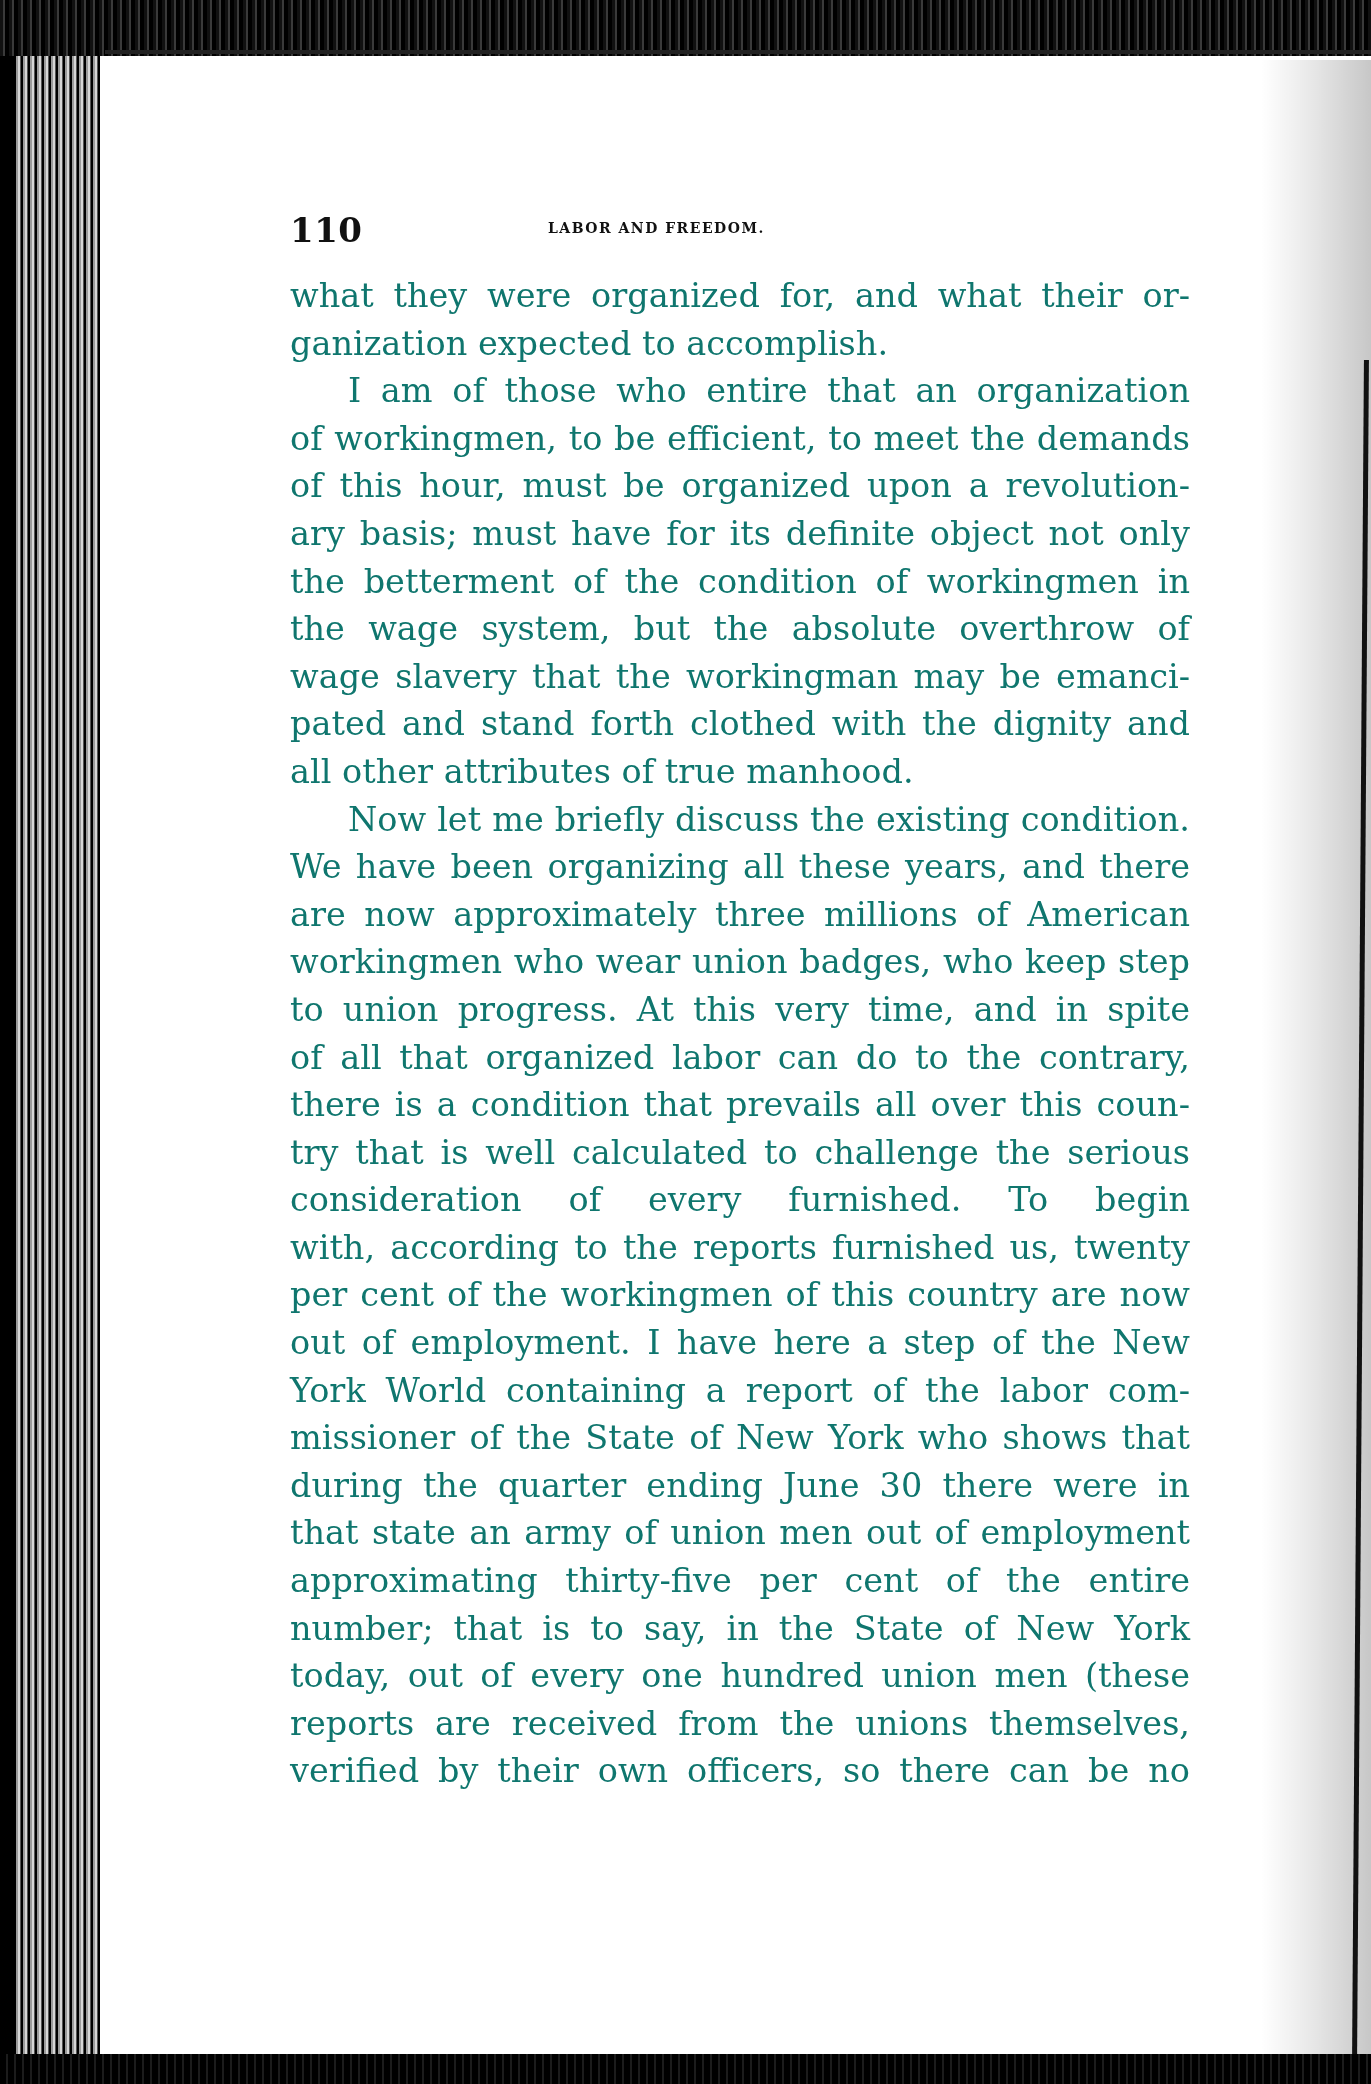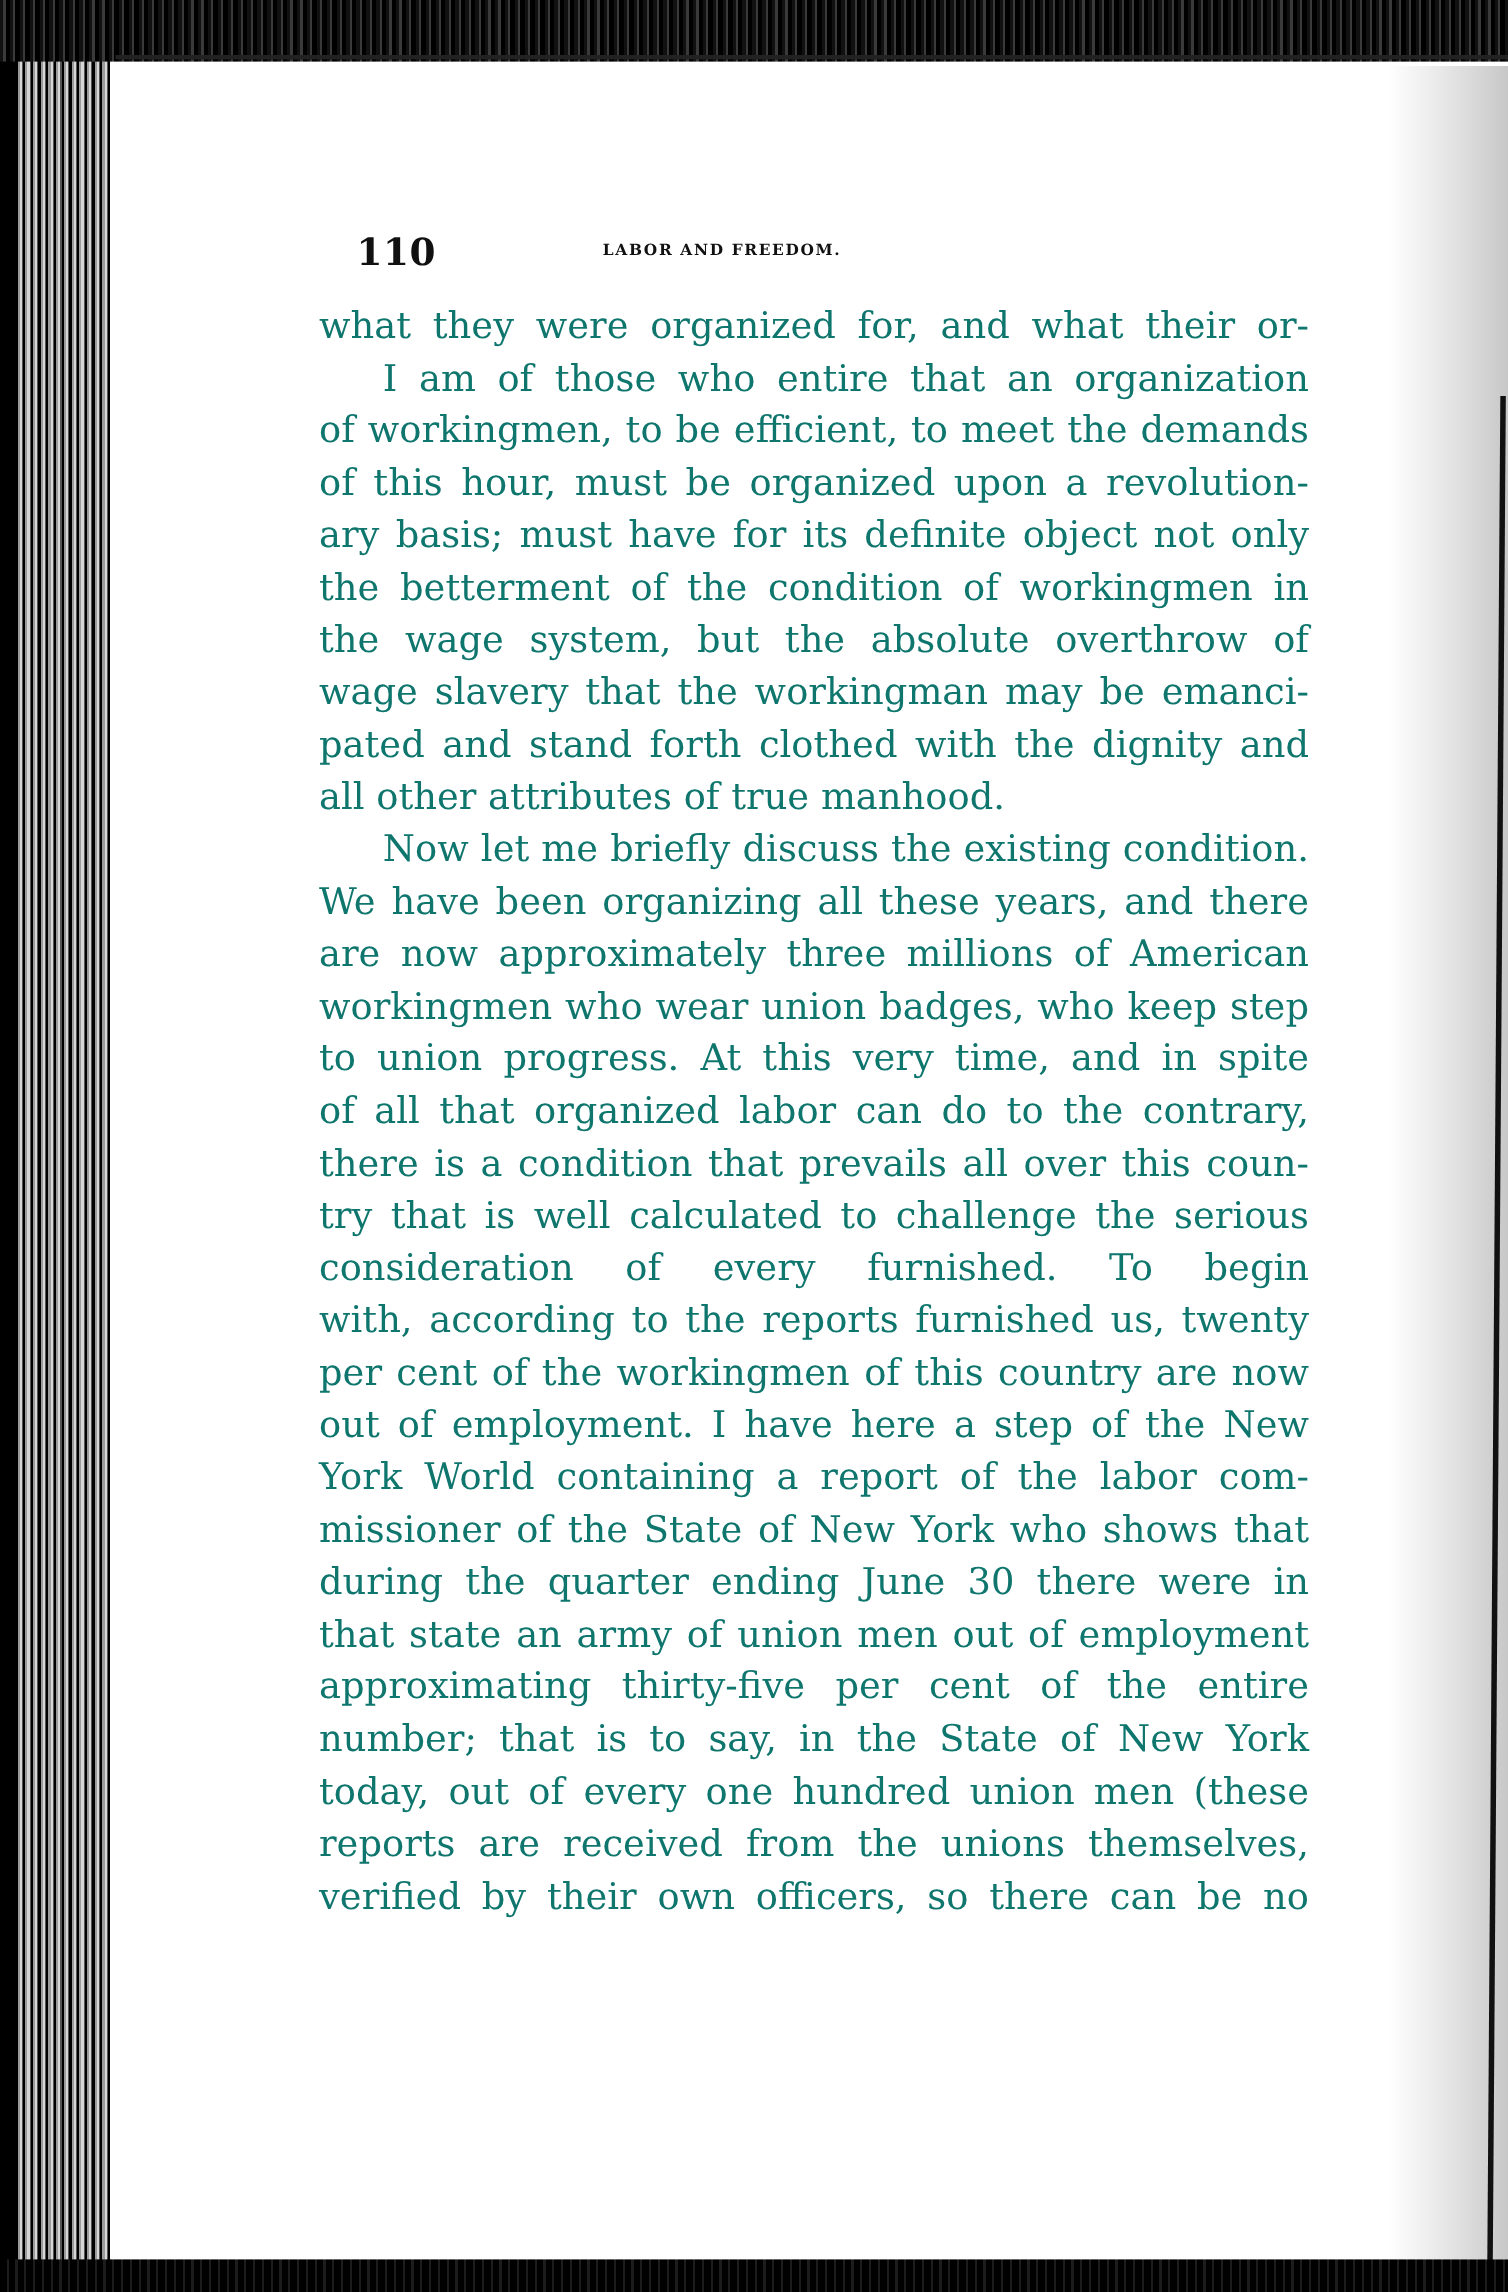--- a/index.html
+++ b/index.html
@@ -11,21 +11,21 @@
     background: repeating-linear-gradient(90deg,#000 0 6px,#1c1c1c 6px 8px); }
   .binding { position:absolute; left:0; top:0; width:100px; height:2084px;
     background: repeating-linear-gradient(90deg,#000 0 2px,#9a9a9a 2px 4px,#d6d6d6 4px 6px,#555 6px 7px); }
   .binding-fade { position:absolute; left:0; top:0; width:14px; height:2084px; background:#000; }
   .right-shade { position:absolute; right:0; top:60px; width:110px; height:1994px;
     background: linear-gradient(90deg, rgba(0,0,0,0) 0%, rgba(0,0,0,0.08) 40%, rgba(0,0,0,0.22) 100%); }
   .right-edge { position:absolute; right:8px; top:360px; width:5px; height:1700px; background:#111; transform:rotate(0.4deg); }
   .page { position:absolute; left:290px; top:0; width:900px; }
   .running-head { position:absolute; top:210px; left:0; width:900px; height:44px;
     font-family:"DejaVu Serif", serif; color:#111; }
-  .folio { position:absolute; left:0; top:0; font-size:34px; font-weight:bold; letter-spacing:0.5px;margin-left:34px; }
+  .folio { position:absolute; left:0; top:0; font-size:34px; font-weight:bold; letter-spacing:0.5px; }
   .run-title { position:absolute; left:258px; top:10px; font-size:14px; font-weight:bold; letter-spacing:1.5px; }
   .body-text { position:absolute; top:272px; left:0; width:900px;
     font-family:"DejaVu Serif", serif; font-size:33.5px; line-height:47.6px; color:#0f766e; }
   .line { display:block; white-space:nowrap; text-align:justify; text-align-last:justify; height:47.6px; }
   .line.last { text-align-last:left; }
   .line.indent { padding-left:58px; }
 </style>
 </head>
 <body>
 
@@ -38,20 +38,21 @@
 <div class="scan-bottom"></div>
 
 <div class="page">
   <div class="running-head">
     <span class="folio">110</span>
     <span class="run-title">LABOR AND FREEDOM.</span>
   </div>
 
   <div class="body-text">
     <span class="line">what they were organized for, and what their or-</span>
+    <span class="line last">ganization expected to accomplish.</span>
     <span class="line indent">I am of those who entire that an organization</span>
     <span class="line">of workingmen, to be efficient, to meet the demands</span>
     <span class="line">of this hour, must be organized upon a revolution-</span>
     <span class="line">ary basis; must have for its definite object not only</span>
     <span class="line">the betterment of the condition of workingmen in</span>
     <span class="line">the wage system, but the absolute overthrow of</span>
     <span class="line">wage slavery that the workingman may be emanci-</span>
     <span class="line">pated and stand forth clothed with the dignity and</span>
     <span class="line last">all other attributes of true manhood.</span>
     <span class="line indent">Now let me briefly discuss the existing condition.</span>

